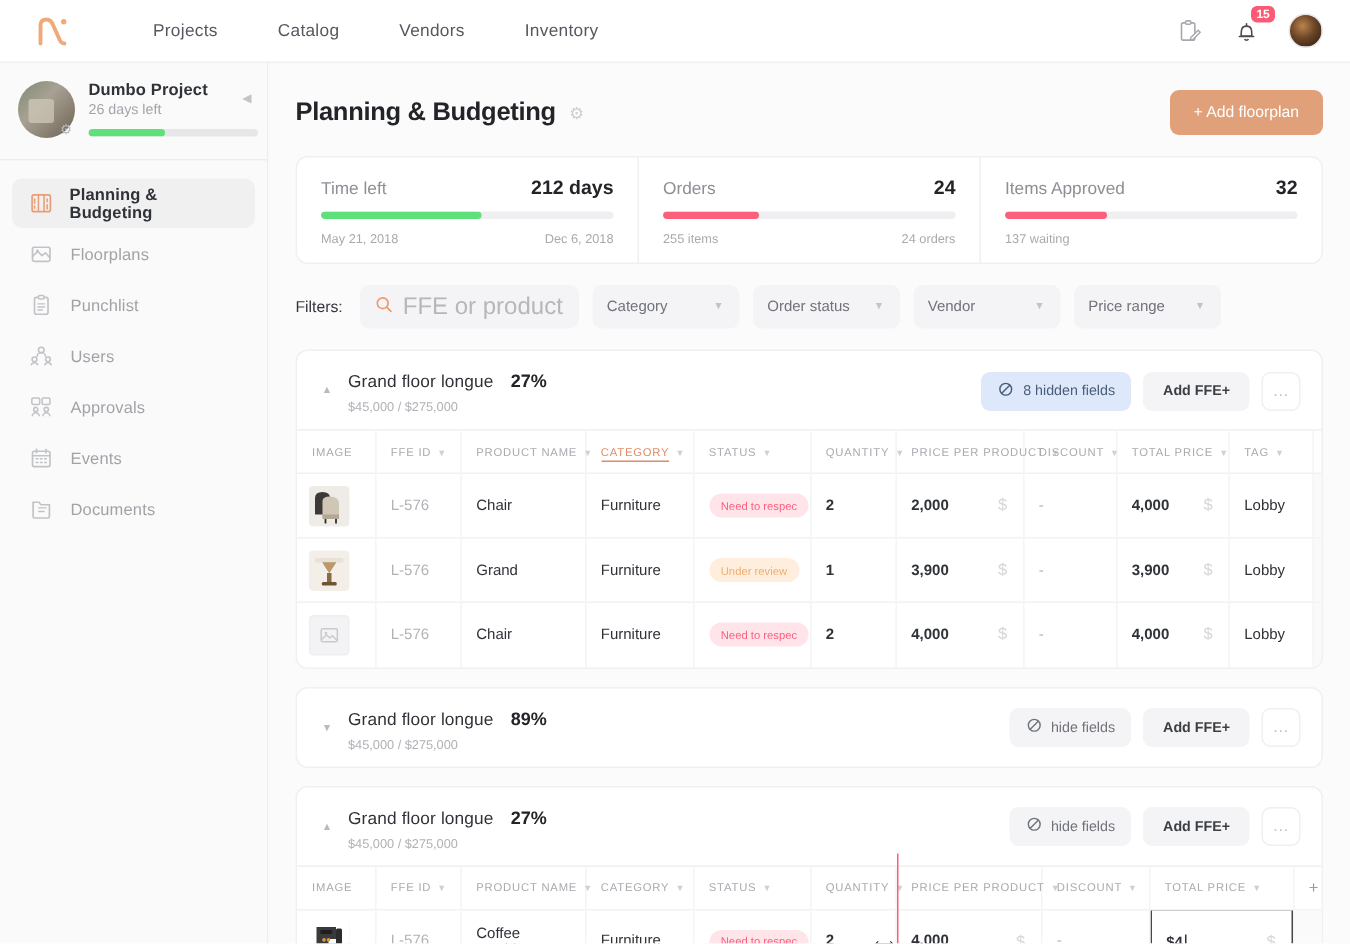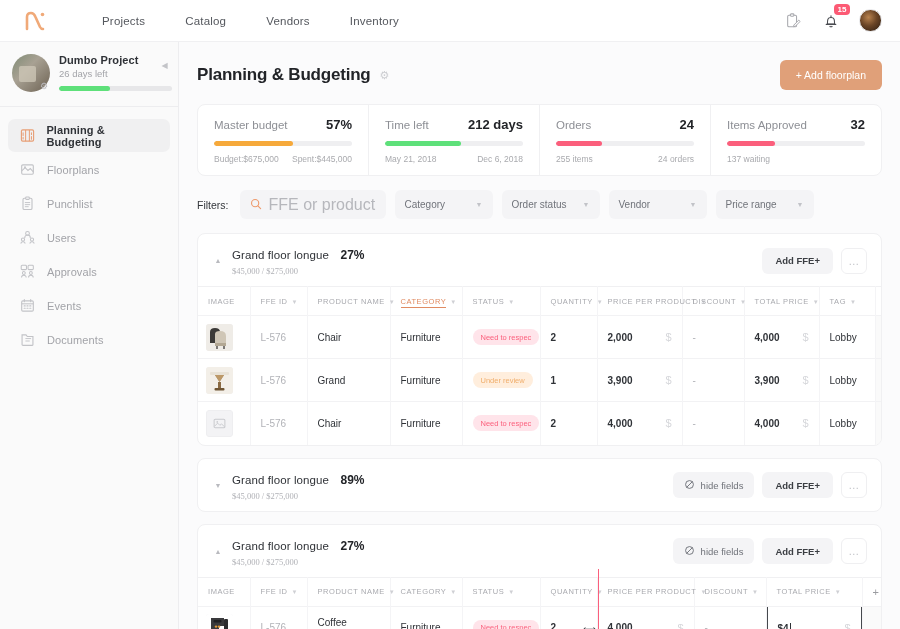--- a/index.html
+++ b/index.html
@@ -133,21 +133,21 @@
 
   
   .card {
     background: #fff; border: 1px solid #f0f0f2; border-radius: 8px;
     margin-bottom: 12px; overflow: hidden;
   }
   .card-head { display: flex; align-items: center; padding: 11px 14px 10px 14px; }
   .sect-toggle { width: 12px; color: #b9babf; font-size: 7px; margin-right: 8px; cursor: pointer; text-align: center; }
   .sect-title { font-size: 11.5px; color: #2f3237; letter-spacing: .1px; }
   .sect-pct { font-size: 12px; font-weight: bold; margin-left: 7px; color: #222428; }
-  .sect-sub { font-size: 8.5px; color: #b0b1b6; margin-top: 3px; font-family: Liberation Serif, serif; }
+  .sect-sub { font-size: 8.5px; color: #b0b1b6; margin-top: 3px; }
   .card-head-actions { margin-left: auto; display: flex; align-items: center; gap: 8px; }
   .pill {
     display: flex; align-items: center; gap: 6px; border-radius: 6px;
     height: 26px; padding: 0 11px; font-size: 9.5px; cursor: pointer;
   }
   .pill.blue { background: #dde8fb; color: #4a5c77; }
   .pill.grey { background: #f4f4f6; color: #6f7279; }
   .pill.plain { background: #f4f4f6; color: #3b3e43; font-weight: bold; padding: 0 13px; }
   .dots {
     width: 26px; height: 26px; border: 1px solid #efeff1; border-radius: 6px;
@@ -341,33 +341,20 @@
 
         <div class="page-head">
           <div class="page-title">Planning &amp; Budgeting</div>
           <span class="page-gear">⚙</span>
           <button class="add-floorplan">+ Add floorplan</button>
         </div>
 
         <div class="stats">
           <div class="stat">
             <div class="stat-top">
-              <span class="stat-name">Master budget</span>
-              <span class="stat-val">57%</span>
-            </div>
-            <div class="stat-bar">
-                <i style="width: 57%; background: rgb(246, 169, 59);"></i>
-              </div>
-            <div class="stat-foot">
-              <span>Budget:$675,000</span>
-              <span>Spent:$445,000</span>
-            </div>
-          </div>
-          <div class="stat">
-            <div class="stat-top">
               <span class="stat-name">Time left</span>
               <span class="stat-val">212 days</span>
             </div>
             <div class="stat-bar">
                 <i style="width: 55%; background: rgb(94, 224, 122);"></i>
               </div>
             <div class="stat-foot">
               <span>May 21, 2018</span>
               <span>Dec 6, 2018</span>
             </div>
@@ -433,20 +420,29 @@
           <div class="card-head">
             <div class="sect-toggle">▲</div>
             <div>
               <div>
                 <span class="sect-title">Grand floor longue</span>
                 <span class="sect-pct">27%</span>
               </div>
               <div class="sect-sub">$45,000 / $275,000</div>
             </div>
             <div class="card-head-actions">
+              <div class="pill blue">
+                <span>
+                  <svg width="11" height="11" viewBox="0 0 14 14">
+                    <circle cx="7" cy="7" r="5" stroke="#4a5c77" fill="none" stroke-width="1.2"></circle>
+                    <path d="M3.6 10.4 L10.4 3.6" stroke="#4a5c77" stroke-width="1.2" stroke-linecap="round"></path>
+                  </svg>
+                </span>
+                <span>8 hidden fields</span>
+              </div>
               <div class="pill plain">Add FFE+</div>
               <div class="dots">…</div>
             </div>
           </div>
 
           <table>
             <colgroup>
               <col style="width:52px">
                 <col style="width:57px">
                 <col style="width:83px">

